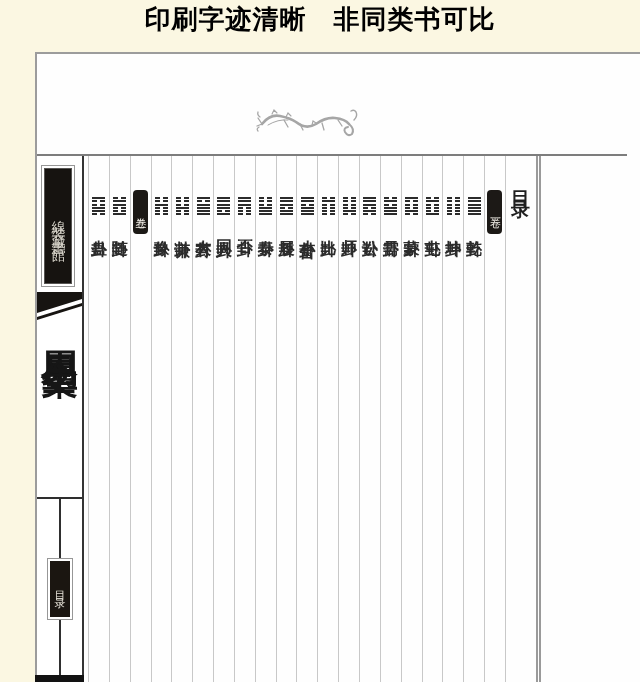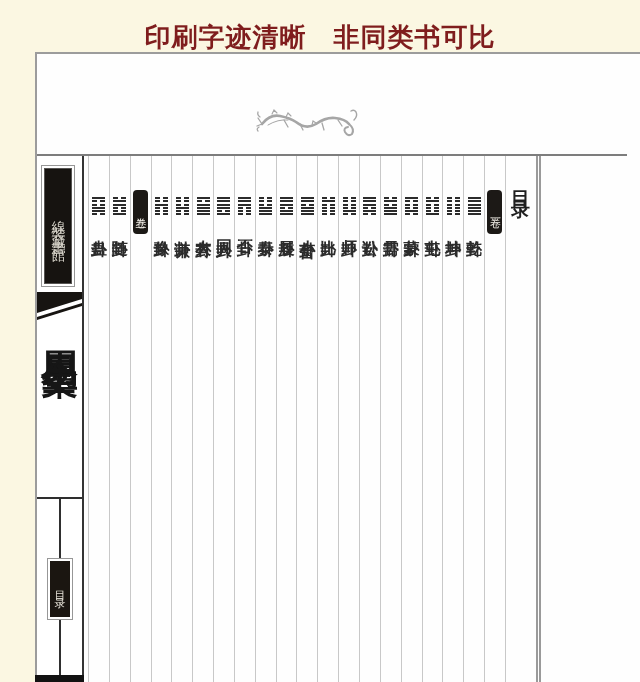--- a/index.html
+++ b/index.html
@@ -4,22 +4,22 @@
 <style>
   html,body{margin:0;padding:0;}
   body{
     width:640px;height:682px;
     background:#FBF7E2;
     font-family:"Liberation Serif","DejaVu Serif",serif;
     overflow:hidden;position:relative;
   }
   
   .banner{
-    width:640px;text-align:center;padding-top:20px;
-    font-size:26px;font-weight:bold;color:#7f1d1d;letter-spacing:1px;
+    width:640px;text-align:center;padding-top:2px;
+    font-size:26px;font-weight:bold;color:#000000;letter-spacing:1px;
   }
   
   .page{
     position:absolute;left:35px;top:52px;right:0;bottom:0;
     background:#FEFEFE;
     border-top:2px solid #9C9C9C;border-left:2px solid #9C9C9C;
   }
   .dragon{position:absolute;left:218px;top:50px;width:112px;height:36px;}
   .top-rule{position:absolute;left:0;top:100px;width:590px;height:2px;background:#7D7D7D;}
   

